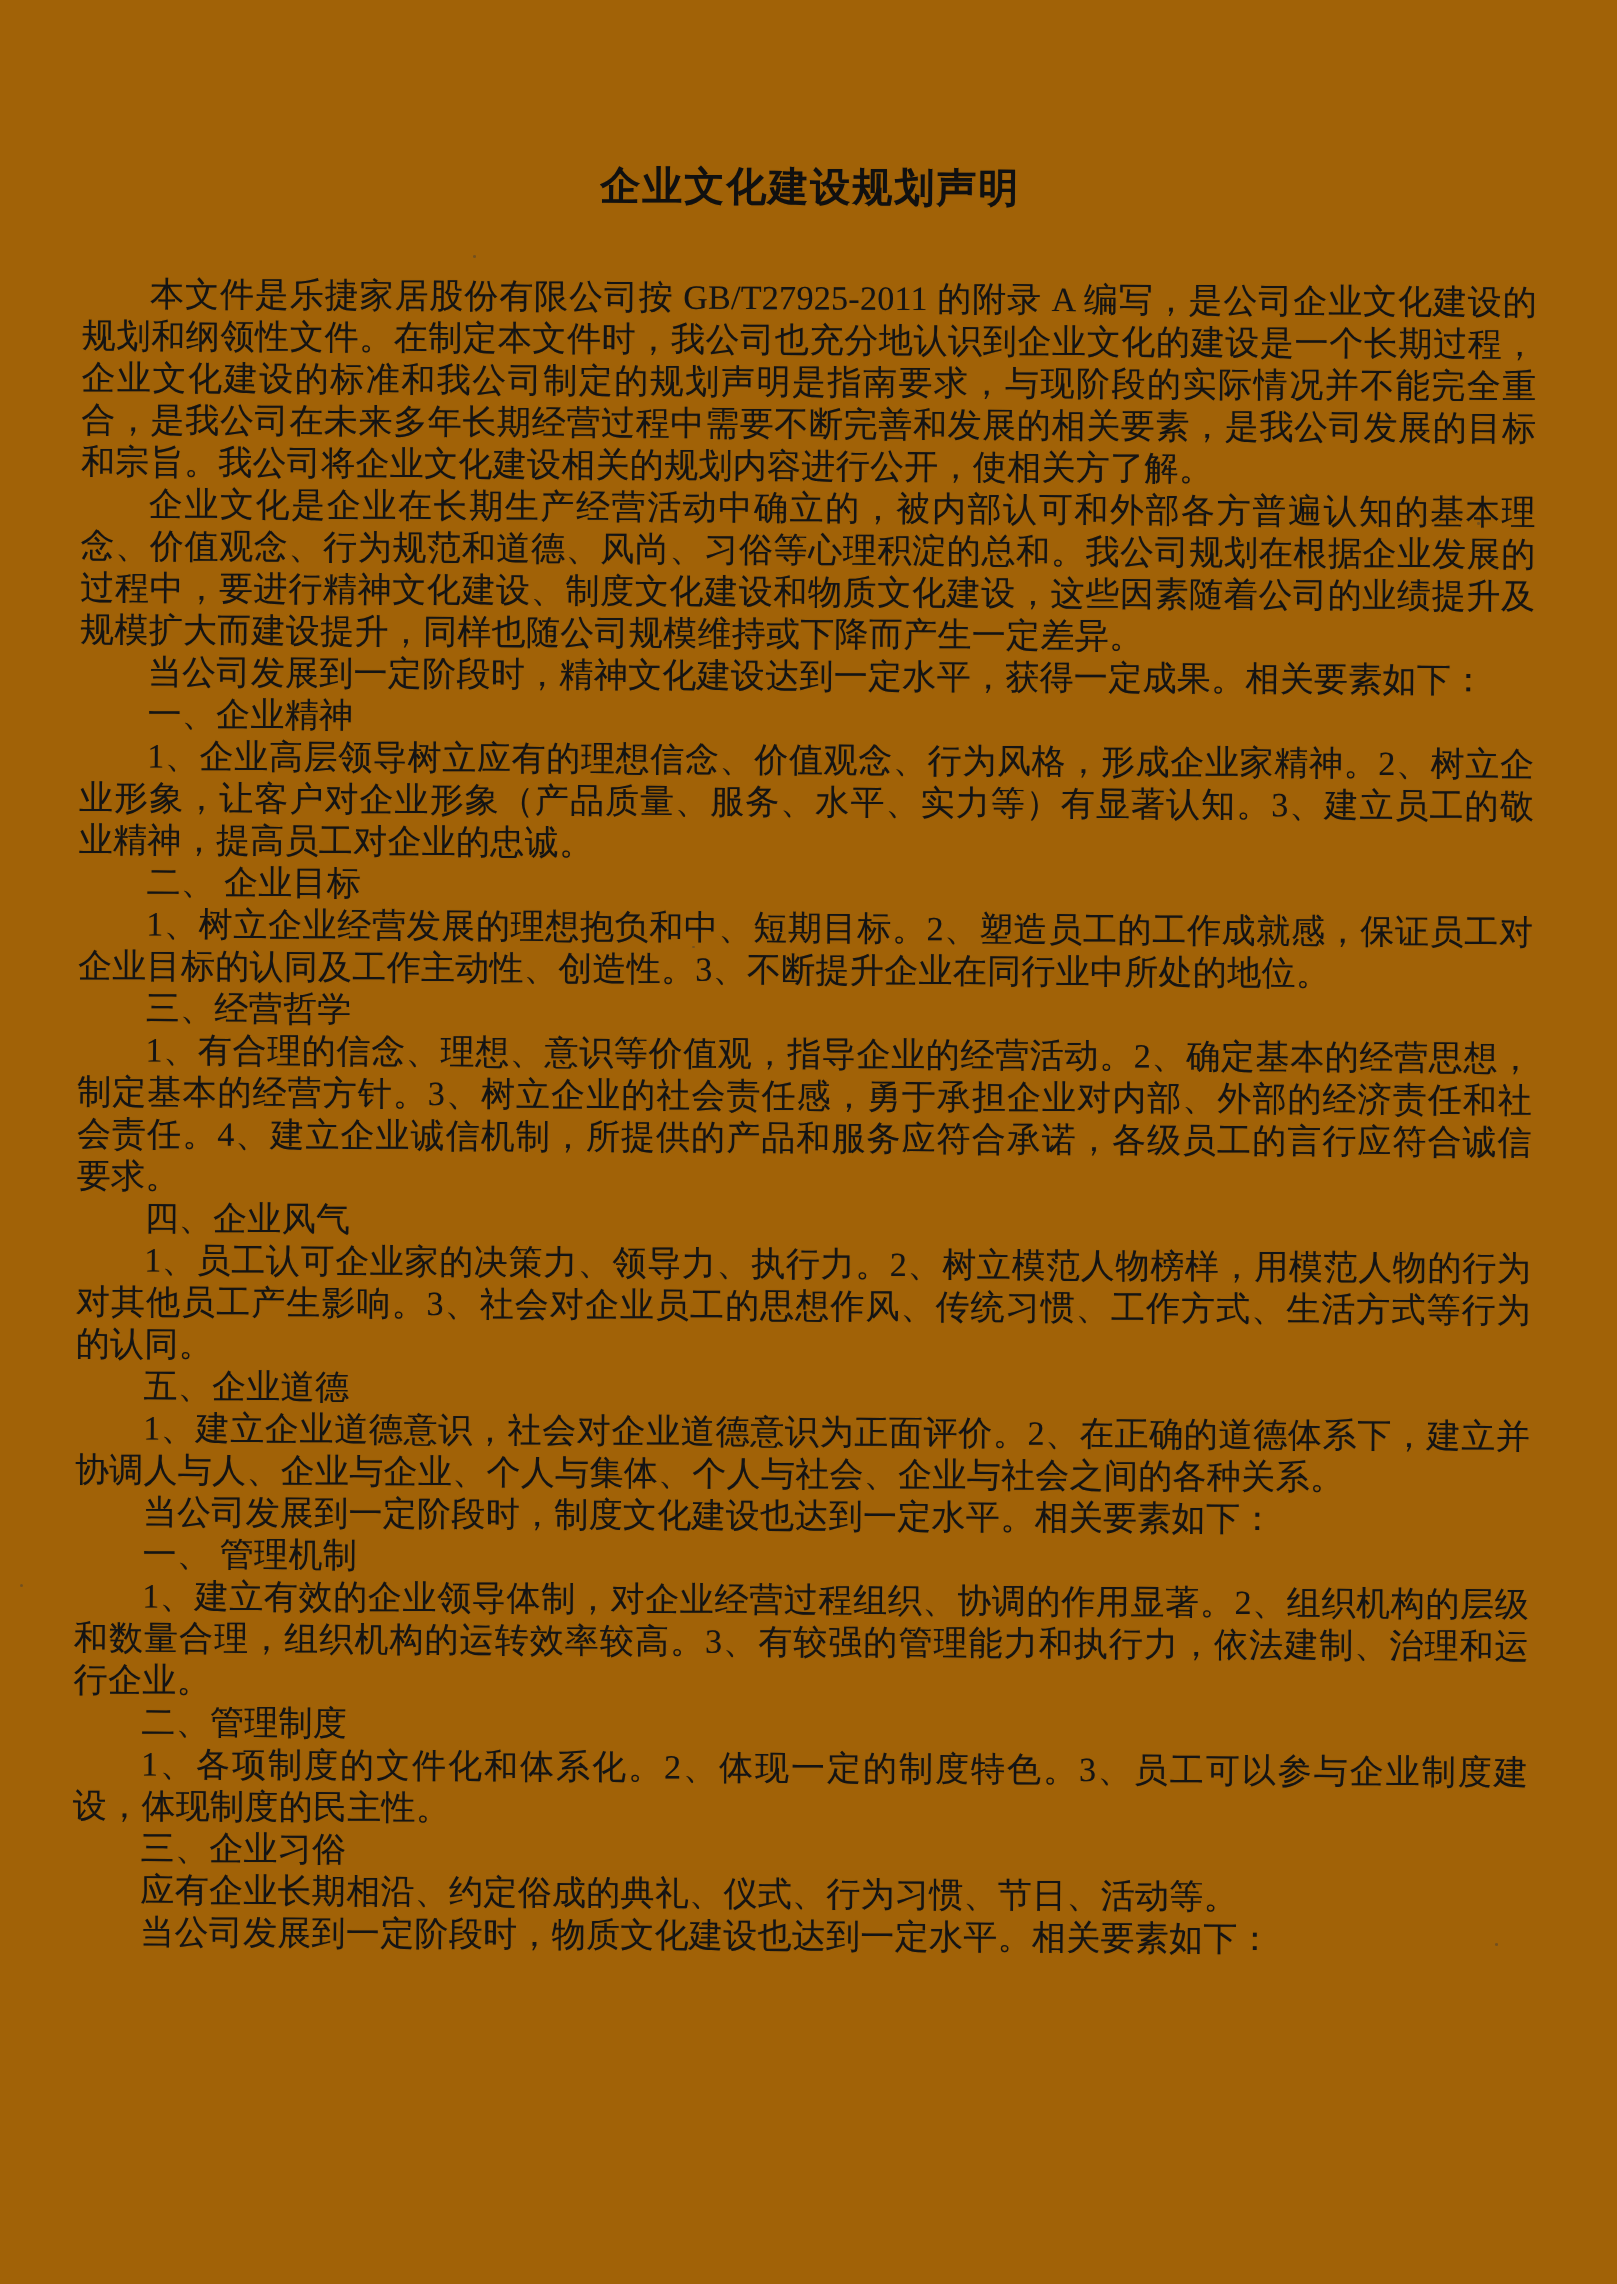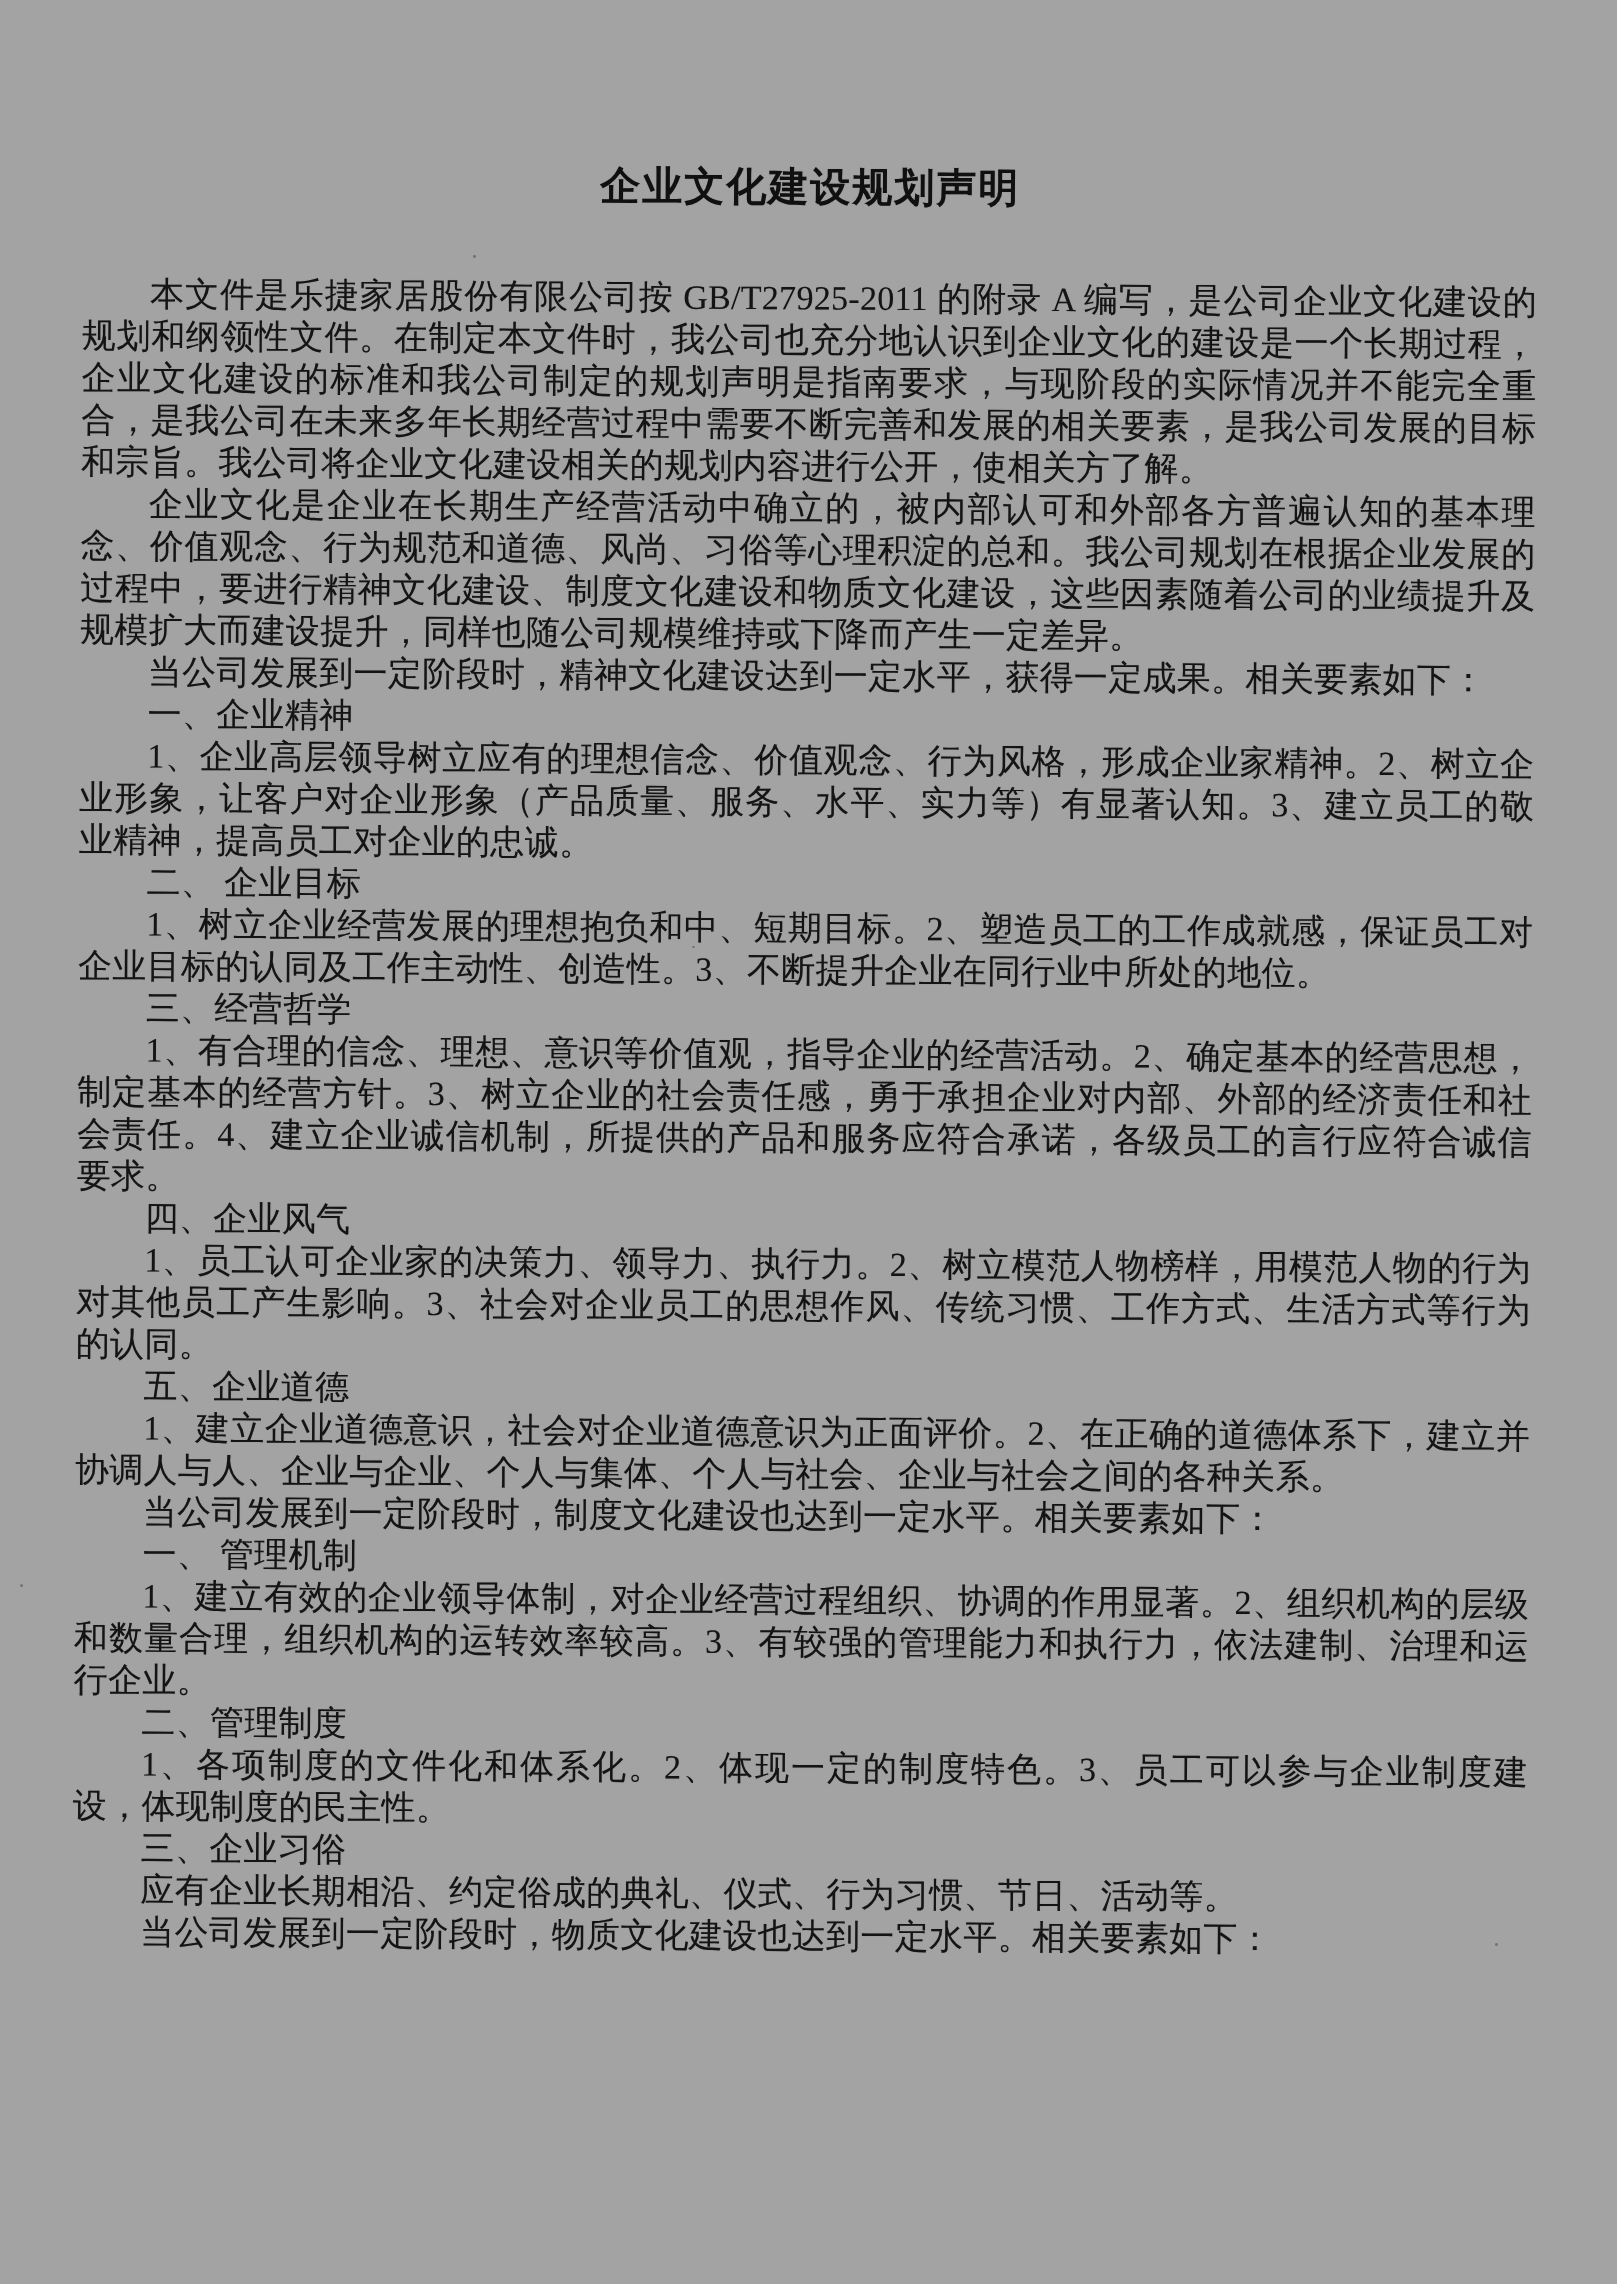--- a/index.html
+++ b/index.html
@@ -7,21 +7,21 @@
     width: 1618px;
     height: 2284px;
     background: #ffffff;
     position: relative;
     overflow: hidden;
     font-family: "Liberation Serif", "DejaVu Serif", serif;
   }
   .scan-page {
     position: absolute;
     inset: 0;
-    background: #a3a3a3;
+    background: #a16207;
     padding-left: 28px;
   }
   .content {
     position: absolute;
     left: 83px;
     top: 155px;
     width: 1455px;
     transform: rotate(0.35deg);
     transform-origin: top left;
     color: #141414;

